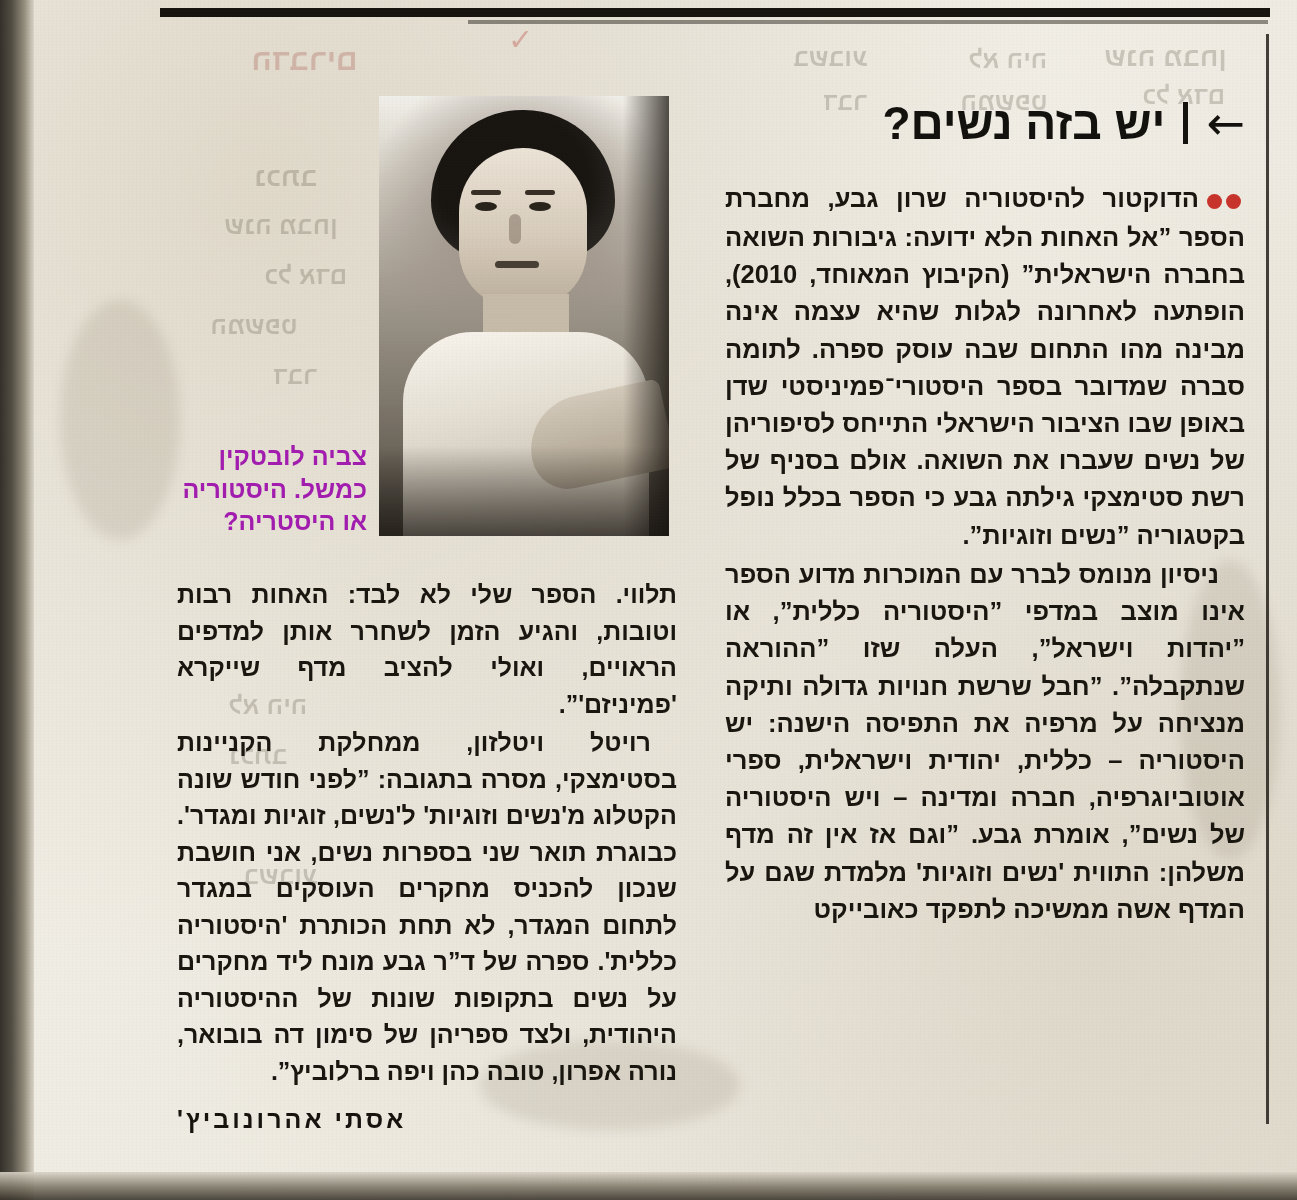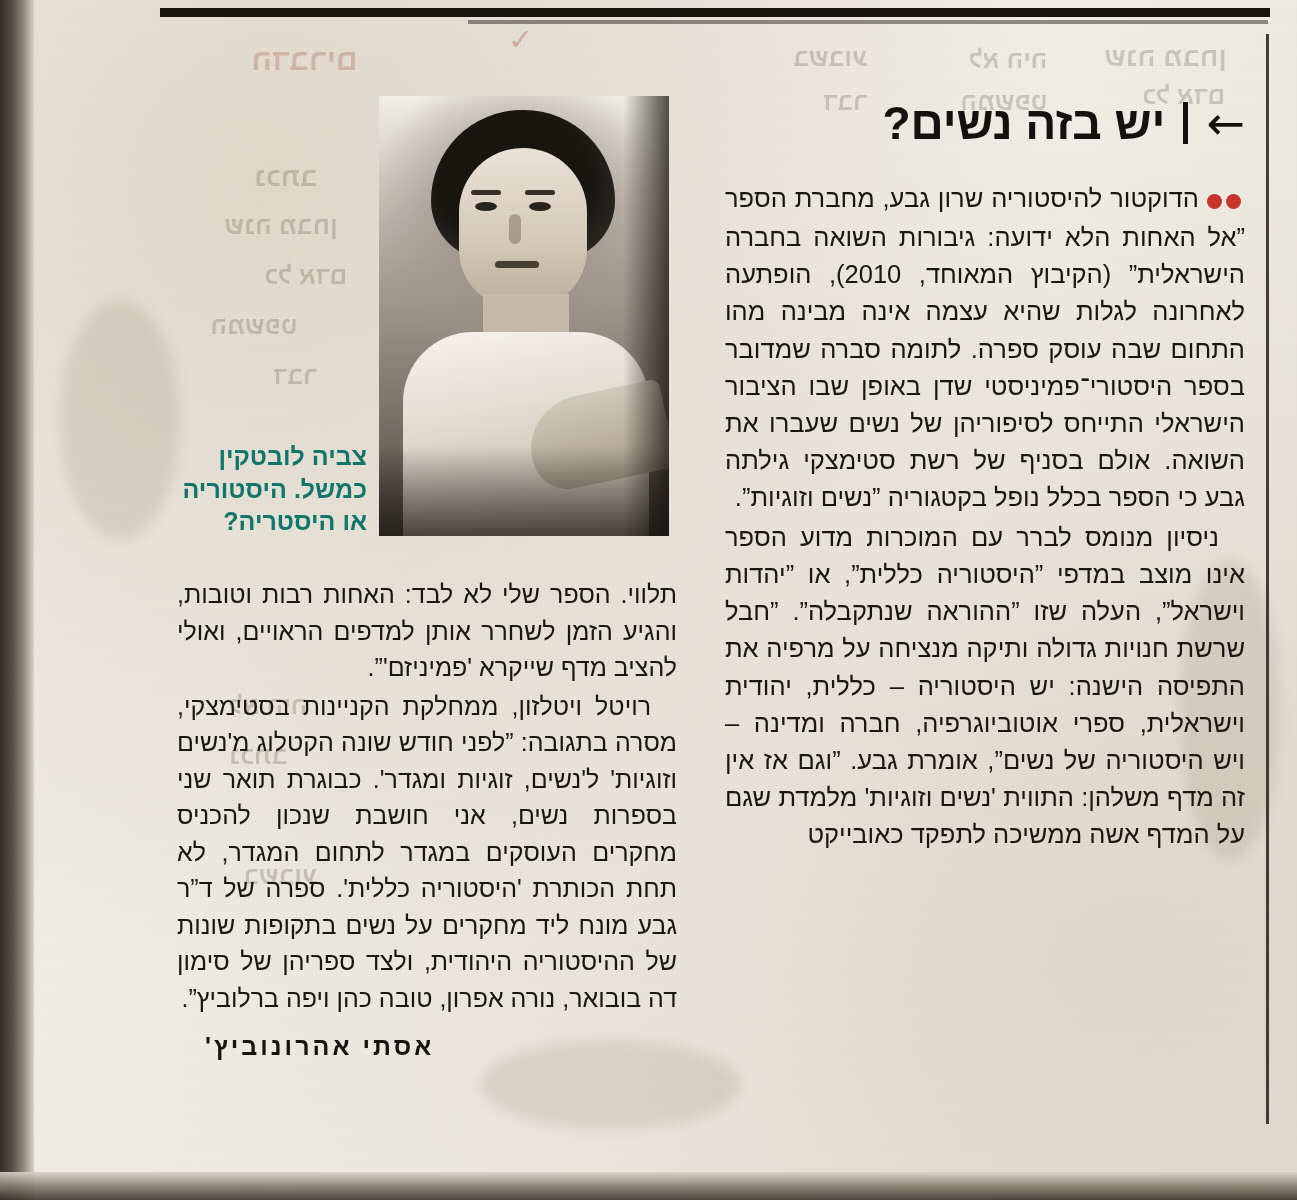--- a/index.html
+++ b/index.html
@@ -131,20 +131,21 @@
     color: #15120e;
     margin-bottom: 26px;
   }
   .body-text {
     font-family: "Liberation Sans", sans-serif;
     font-size: 25.5px;
     line-height: 1.46;
     color: #191610;
     text-align: justify;
     text-justify: inter-word;
+    font-weight: bold;
   }
   .body-text p { margin: 0 0 2px 0; }
   .body-text p.indent { text-indent: 26px; }
   .bullets {
     display: inline-block;
     vertical-align: middle;
     margin-left: 8px;
     white-space: nowrap;
   }
   .bullet {
@@ -165,21 +166,20 @@
   }
   .left-col .body-text { font-size: 25px; }
   .byline {
     font-family: "Liberation Sans", sans-serif;
     font-weight: 700;
     font-size: 25px;
     letter-spacing: 3px;
     color: #16130e;
     text-align: left;
     margin-top: 16px;
-    margin-left: 28px;
   }
 
   
   .photo-wrap {
     position: absolute;
     right: 628px;
     top: 96px;
     width: 290px;
     height: 440px;
     overflow: hidden;
@@ -276,21 +276,21 @@
 
   .caption {
     position: absolute;
     right: 930px;
     top: 440px;
     width: 210px;
     font-family: "Liberation Sans", sans-serif;
     font-weight: 700;
     font-size: 25px;
     line-height: 1.3;
-    color: #0f766e;
+    color: #a21caf;
     text-align: right;
   }
 
   
   .smudge {
     position: absolute;
     background: rgba(150,138,120,.20);
     border-radius: 50%;
     filter: blur(6px);
     pointer-events: none;

